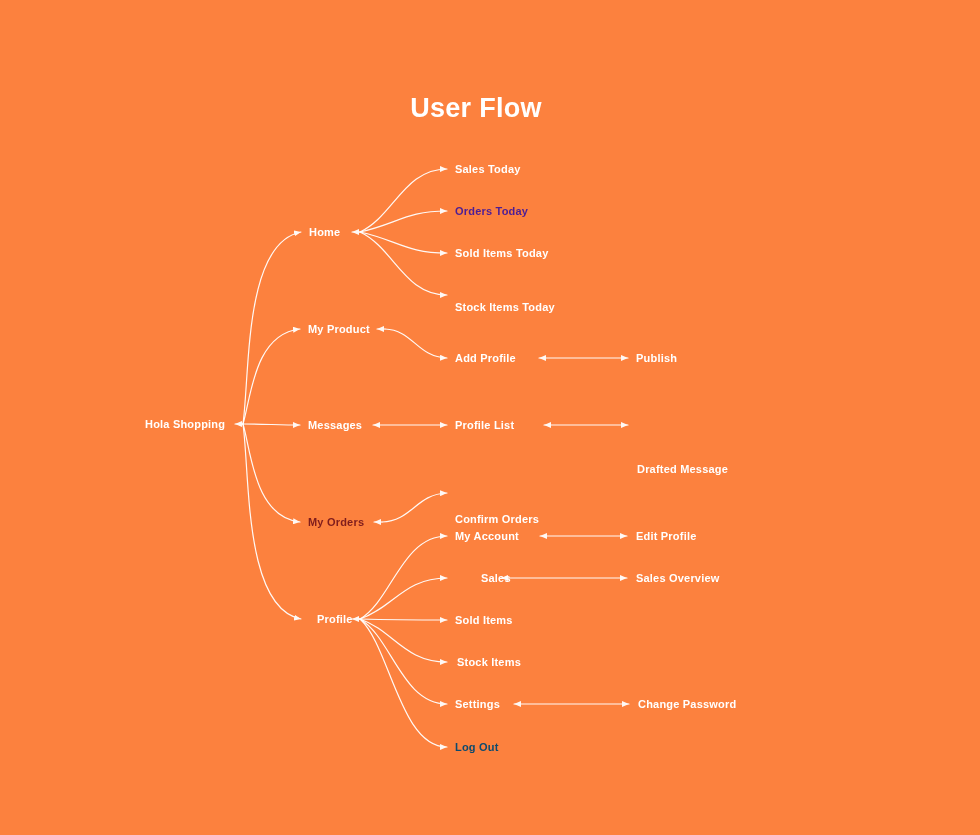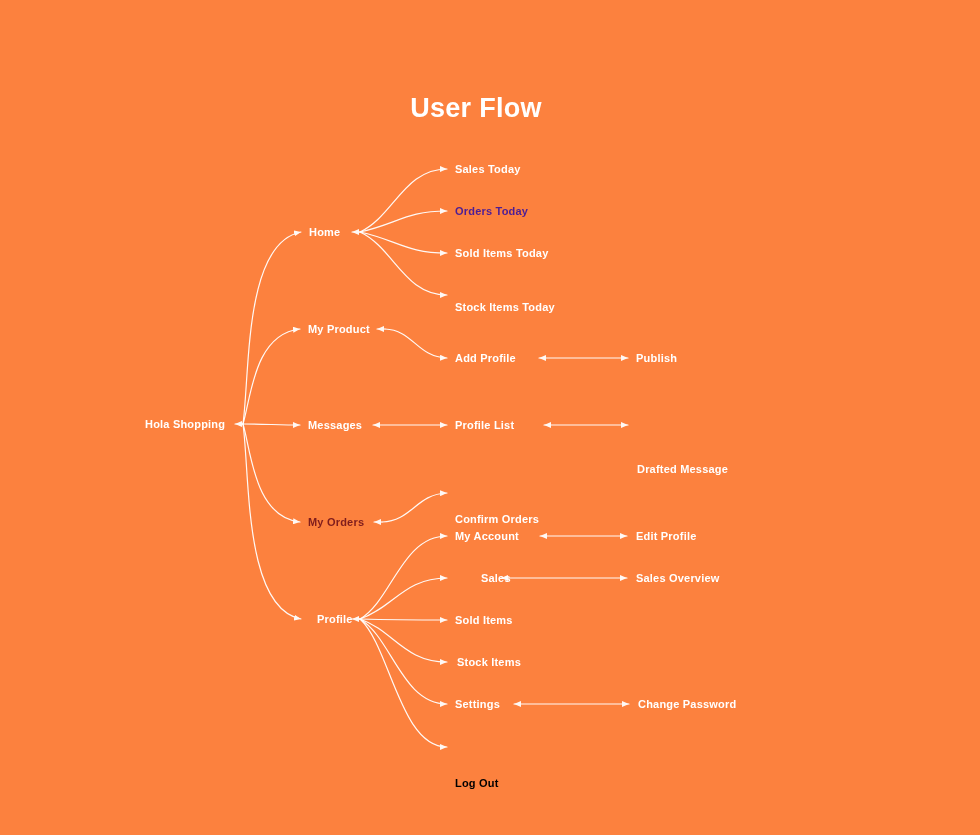--- a/index.html
+++ b/index.html
@@ -111,14 +111,14 @@
     <div class="node-label" style="left: 455px; top: 519px; color: rgb(255, 255, 255);">Confirm Orders</div>
     <div class="node-label" style="left: 317px; top: 619px; color: rgb(255, 255, 255);">Profile</div>
     <div class="node-label" style="left: 455px; top: 536px; color: rgb(255, 255, 255);">My Account</div>
     <div class="node-label" style="left: 636px; top: 536px; color: rgb(255, 255, 255);">Edit Profile</div>
     <div class="node-label" style="left: 457px; top: 578px; color: rgb(255, 255, 255); margin-left: 24px;">Sales</div>
     <div class="node-label" style="left: 636px; top: 578px; color: rgb(255, 255, 255);">Sales Overview</div>
     <div class="node-label" style="left: 455px; top: 620px; color: rgb(255, 255, 255);">Sold Items</div>
     <div class="node-label" style="left: 457px; top: 662px; color: rgb(255, 255, 255);">Stock Items</div>
     <div class="node-label" style="left: 455px; top: 704px; color: rgb(255, 255, 255);">Settings</div>
     <div class="node-label" style="left: 638px; top: 704px; color: rgb(255, 255, 255);">Change Password</div>
-    <div class="node-label" style="left: 455px; top: 747px; color: #000000; margin-top: 36px;">Log Out</div>
+    <div class="node-label" style="left: 455px; top: 747px; color: #0c4a6e;">Log Out</div>
   </div>
 
 </body></html>

